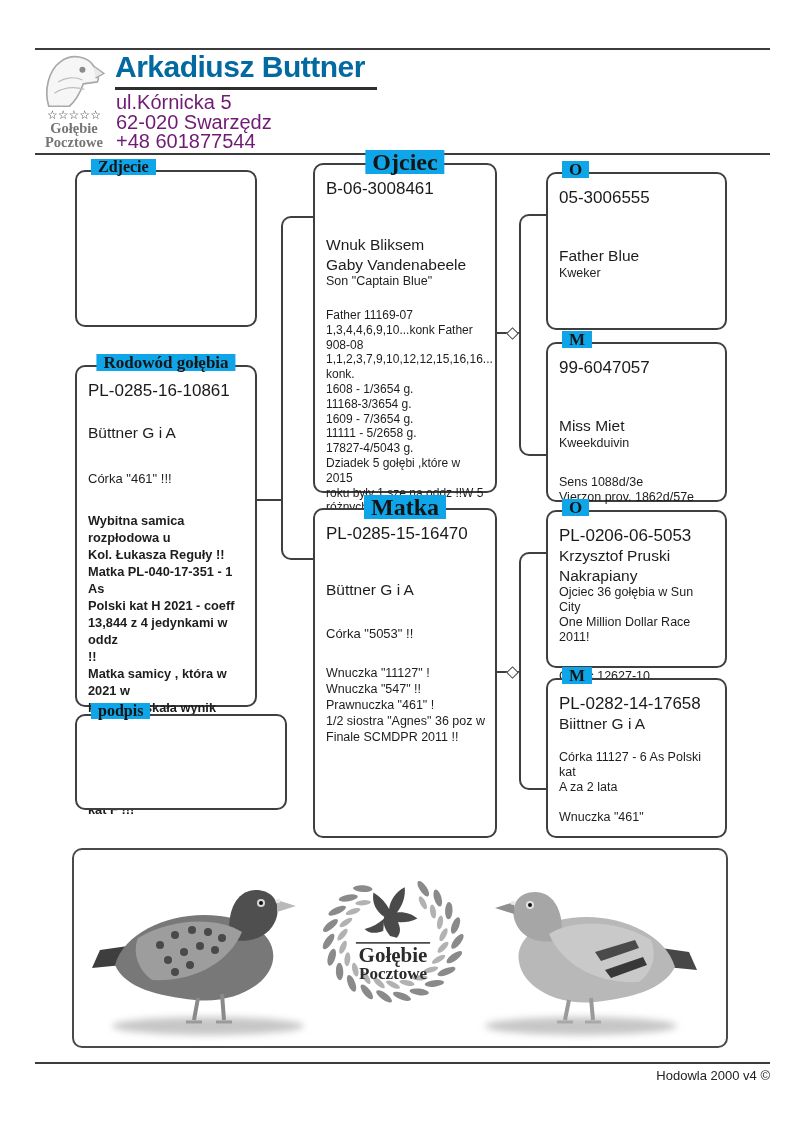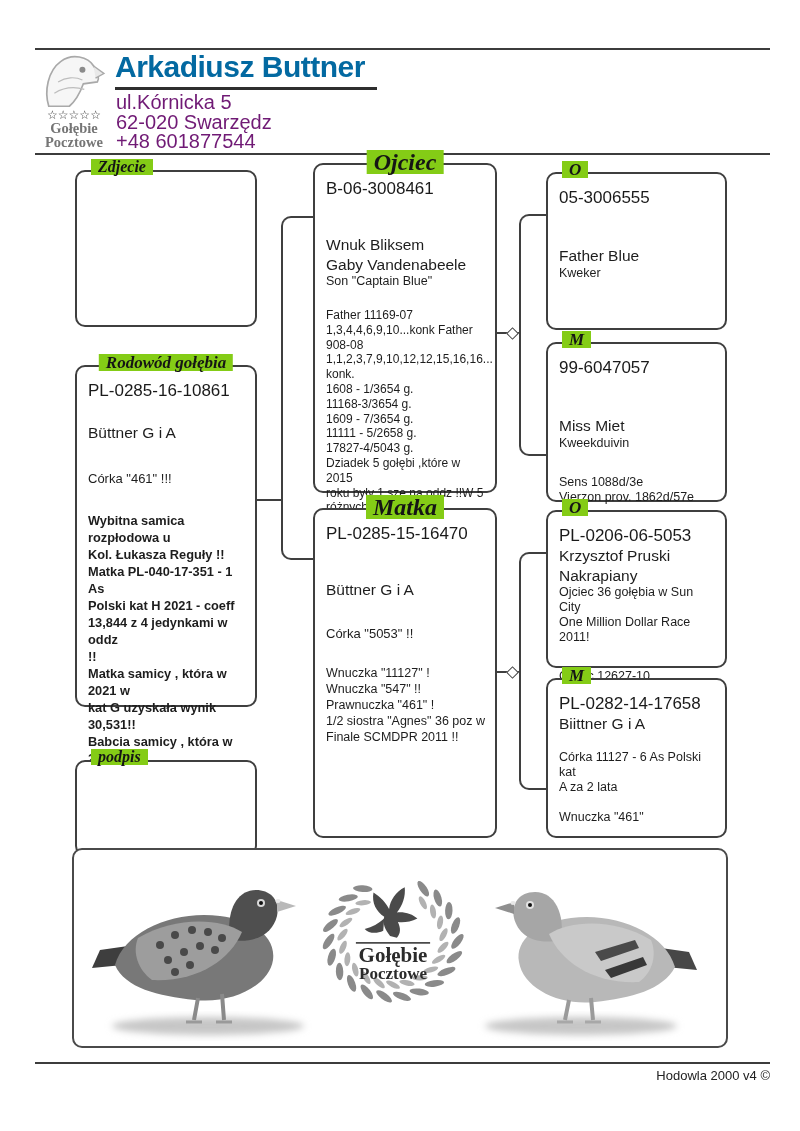--- a/index.html
+++ b/index.html
@@ -8,22 +8,22 @@
   .rule{position:absolute;left:35px;width:735px;height:0;border-top:2px solid #3c3c3c;}
   
   .logo{position:absolute;left:34px;top:52px;width:80px;text-align:center;}
   .logo .stars{font-size:12px;color:#3e3e3e;letter-spacing:0;line-height:12px;margin-top:-1px;}
   .logo .lt{font-family:"Liberation Serif",serif;font-weight:bold;color:#757575;font-size:14.5px;line-height:14px;}
   .owner-name{position:absolute;left:115px;top:50px;font-size:30px;font-weight:bold;letter-spacing:-0.5px;
         border-bottom:3px solid #2e2e2e;padding:0 12px 3px 0;color:#0369a1;}
   .owner-addr{position:absolute;left:116px;top:93px;font-size:20px;line-height:19.5px;color:#701a75;white-space:pre-line;}
   
   .pbox{position:absolute;border:2px solid #3f3f3f;border-radius:10px;background:#fff;box-sizing:border-box;}
-  .legend{position:absolute;top:-13px;background:#84cc16;padding:0 7px;
-          font-family:"Liberation Serif",serif;font-weight:bold;color:#151515;white-space:nowrap;line-height:1;font-style:italic;}
+  .legend{position:absolute;top:-13px;background:#0ea5e9;padding:0 7px;
+          font-family:"Liberation Serif",serif;font-weight:bold;color:#151515;white-space:nowrap;line-height:1;}
   .legend-center{left:50%;transform:translateX(-50%);}
   .legend-left{left:14px;}
   .lg{font-size:24px;top:-15px;}
   .md{font-size:17px;}
   .sm{font-size:16px;}
   .content{padding:14px 8px 6px 11px;}
   .ring{font-size:17px;line-height:20px;color:#1a1a1a;}
   .pname{font-size:15.5px;line-height:19.5px;white-space:pre-line;}
   .psub{font-size:12.5px;line-height:15px;white-space:pre-line;}
   .pnotes{font-size:12px;line-height:14.8px;white-space:pre-line;}
@@ -96,21 +96,21 @@
 13,844  z 4 jedynkami w oddz
 !!
 Matka samicy , która w 2021 w
 kat G uzyskała wynik 30,531!!
 Babcia samicy , która w 2020
 roku została 33 Asem Polski w
 kat F !!!</div>
     </div>
   </div>
 
-  <div class="pbox" style="left:75px;top:760px;width:182px;height:96px;">
+  <div class="pbox" style="left:75px;top:714px;width:212px;height:96px;">
     <span class="legend legend-left sm">podpis</span>
   </div>
 
   <div class="pbox father" style="left:313px;top:163px;width:184px;height:330px;">
     <span class="legend legend-center lg">Ojciec</span>
     <div class="content">
       <div class="ring">B-06-3008461</div>
       <div class="pname">Wnuk Bliksem
 Gaby Vandenabeele</div>
       <div class="psub">Son "Captain Blue"</div>

